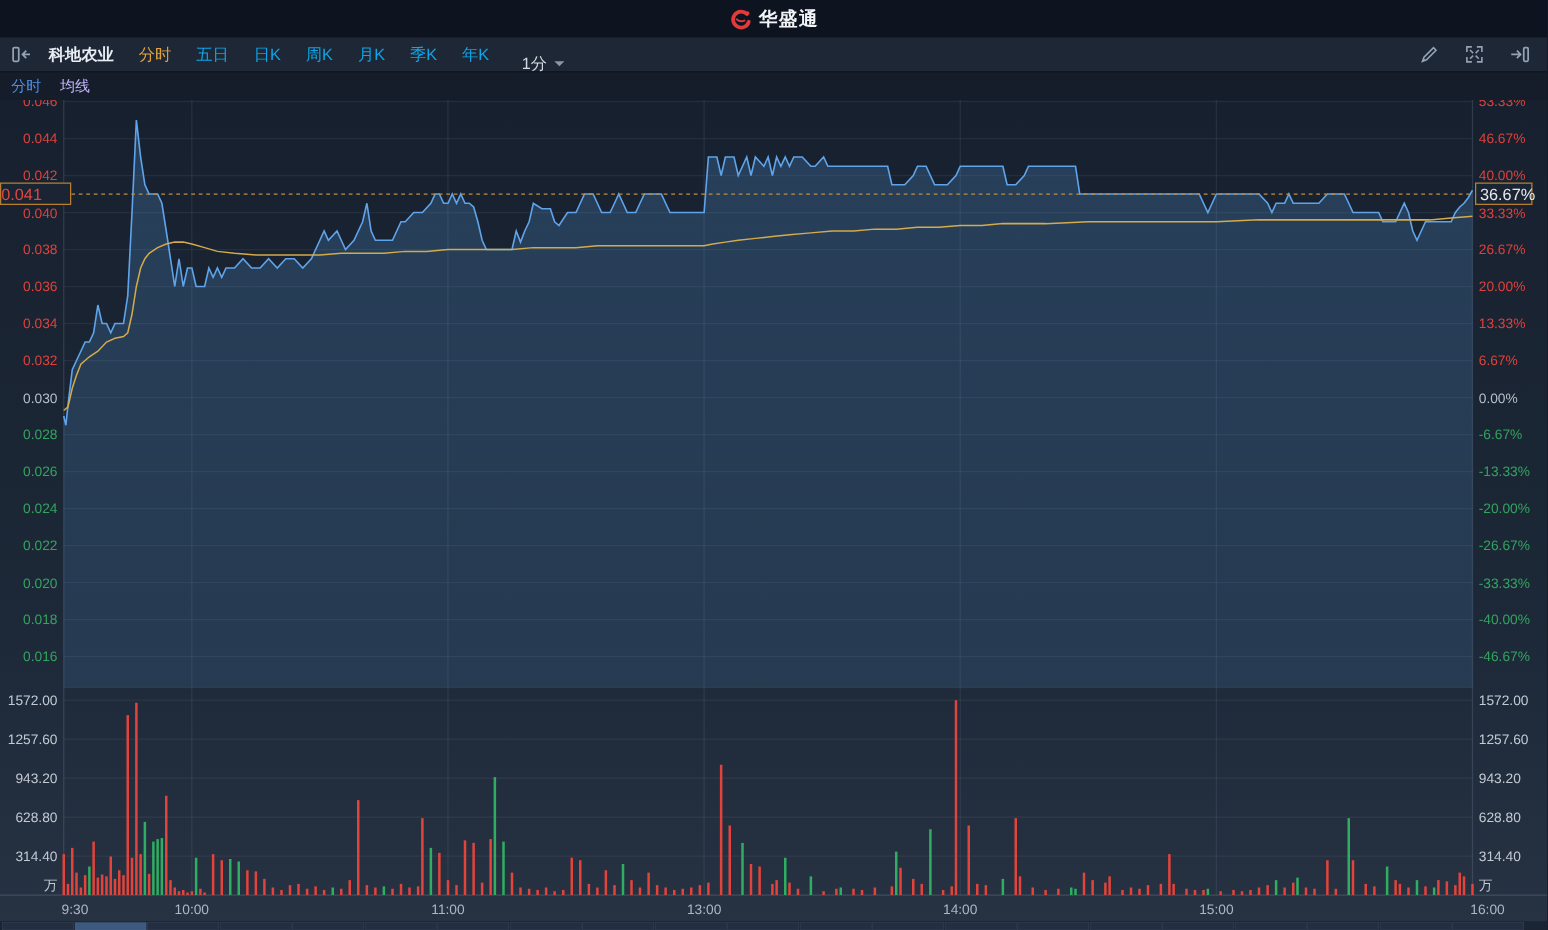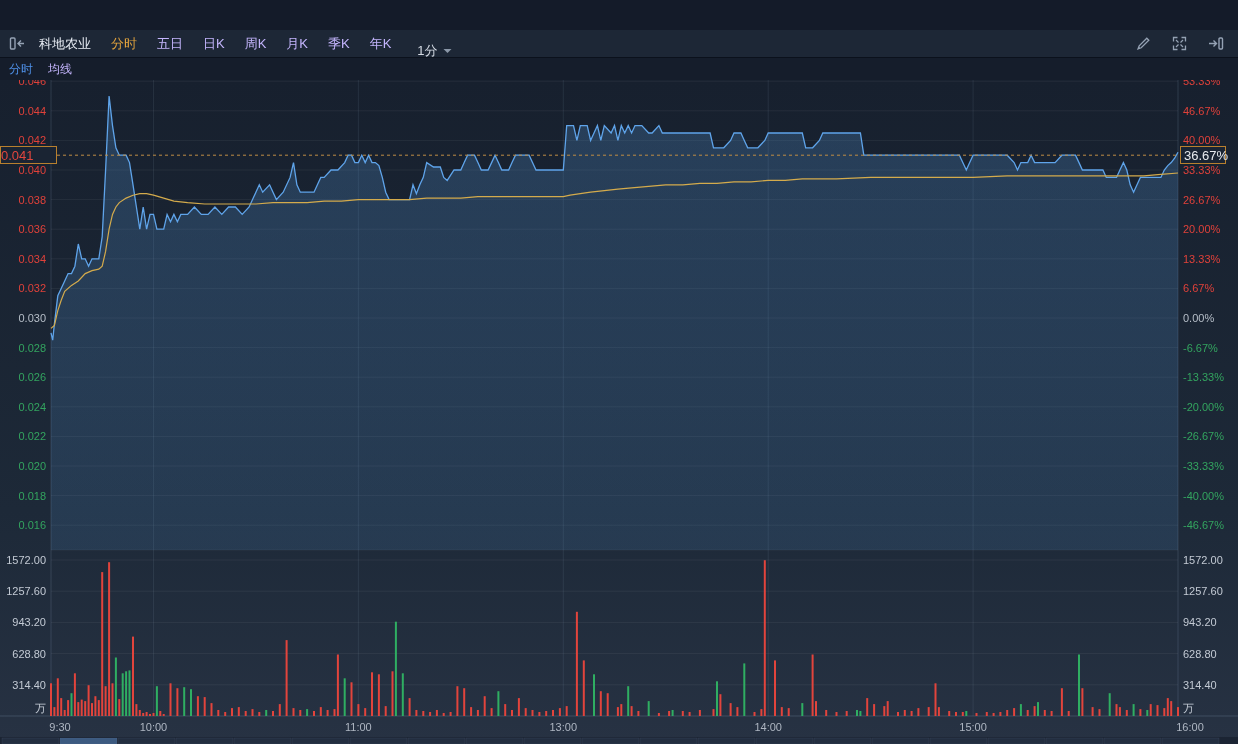--- a/index.html
+++ b/index.html
@@ -8,23 +8,23 @@
   svg text{font-family:"Liberation Sans","DejaVu Sans",sans-serif;}
   #chart-svg{position:absolute;left:0;top:0;}
   
   .app-header{position:absolute;left:0;top:0;width:1238px;height:30px;background:#0d1420;
     display:flex;align-items:center;justify-content:center;gap:5px;z-index:5;}
   .app-title{color:#f2f4f7;font-size:15px;font-weight:bold;letter-spacing:1px;}
   
   .toolbar{position:absolute;left:0;top:30px;width:1238px;height:28px;background:#1d2736;
     border-bottom:1px solid #0b111c;display:flex;align-items:center;z-index:5;box-sizing:border-box;}
   .tb-left-icon{margin:0 14px 0 9px;display:flex;align-items:center;}
-  .stock-name{color:#e9eef5;font-size:13px;font-weight:normal;margin-right:20px;}
+  .stock-name{color:#e9eef5;font-size:13px;font-weight:bold;margin-right:20px;}
   .periods{display:flex;align-items:center;gap:20px;}
-  .period{font-size:13px;color:#c4b5fd;cursor:pointer;}
+  .period{font-size:13px;color:#0ea5e9;cursor:pointer;}
   .period.active{color:#e2a33d;}
   .interval{margin-left:26px;display:flex;align-items:center;gap:5px;color:#d4dae3;font-size:13px;margin-top:15px;}
   .tb-right{margin-left:auto;display:flex;align-items:center;gap:21px;padding-right:14px;}
   .tb-right .ticon{display:flex;align-items:center;}
   
   .subtabs{position:absolute;left:0;top:58px;width:1238px;height:22px;background:#151d2b;
     display:flex;align-items:center;gap:15px;padding-left:9px;z-index:5;box-sizing:border-box;}
   .subtab{font-size:12px;cursor:pointer;}
   
   .marker-box{position:absolute;height:18px;line-height:18px;border:1px solid #b8802e;
@@ -329,20 +329,30 @@
       <rect x="756" y="738" width="57" height="6" fill="#232e40" stroke="rgba(120,140,170,0.25)" stroke-width="0.5"></rect>
       <rect x="814" y="738" width="57" height="6" fill="#232e40" stroke="rgba(120,140,170,0.25)" stroke-width="0.5"></rect>
       <rect x="872" y="738" width="57" height="6" fill="#232e40" stroke="rgba(120,140,170,0.25)" stroke-width="0.5"></rect>
       <rect x="930" y="738" width="57" height="6" fill="#232e40" stroke="rgba(120,140,170,0.25)" stroke-width="0.5"></rect>
       <rect x="988" y="738" width="57" height="6" fill="#232e40" stroke="rgba(120,140,170,0.25)" stroke-width="0.5"></rect>
       <rect x="1046" y="738" width="57" height="6" fill="#232e40" stroke="rgba(120,140,170,0.25)" stroke-width="0.5"></rect>
       <rect x="1104" y="738" width="57" height="6" fill="#232e40" stroke="rgba(120,140,170,0.25)" stroke-width="0.5"></rect>
       <rect x="1162" y="738" width="57" height="6" fill="#232e40" stroke="rgba(120,140,170,0.25)" stroke-width="0.5"></rect>
     </svg>
 
+  <div class="app-header">
+    <span style="display:flex;align-items:center;">
+      <svg width="19" height="19" viewBox="0 0 19 19">
+        <path d="M14.5 5.2 A6.4 6.4 0 1 0 16 11.5" fill="none" stroke="#e23a3a" stroke-width="3" stroke-linecap="round"></path>
+        <circle cx="14.8" cy="4.6" r="1.7" fill="#e23a3a"></circle>
+        <path d="M6.5 9.5 q2.5 2.5 6 1" fill="none" stroke="#e23a3a" stroke-width="1.6" stroke-linecap="round"></path>
+      </svg>
+    </span>
+    <span class="app-title">华盛通</span>
+  </div>
 
   <div class="toolbar">
     <span class="tb-left-icon">
       <svg width="16" height="15" viewBox="0 0 16 15">
         <rect x="1.5" y="2" width="4.5" height="11" rx="1" fill="none" stroke="#95a2b4" stroke-width="1.4"></rect>
         <path d="M15 7.5 H9.5 M12 4.5 L9 7.5 L12 10.5" fill="none" stroke="#95a2b4" stroke-width="1.4"></path>
       </svg>
     </span>
     <span class="stock-name">科地农业</span>
     <span class="periods" id="periods">

